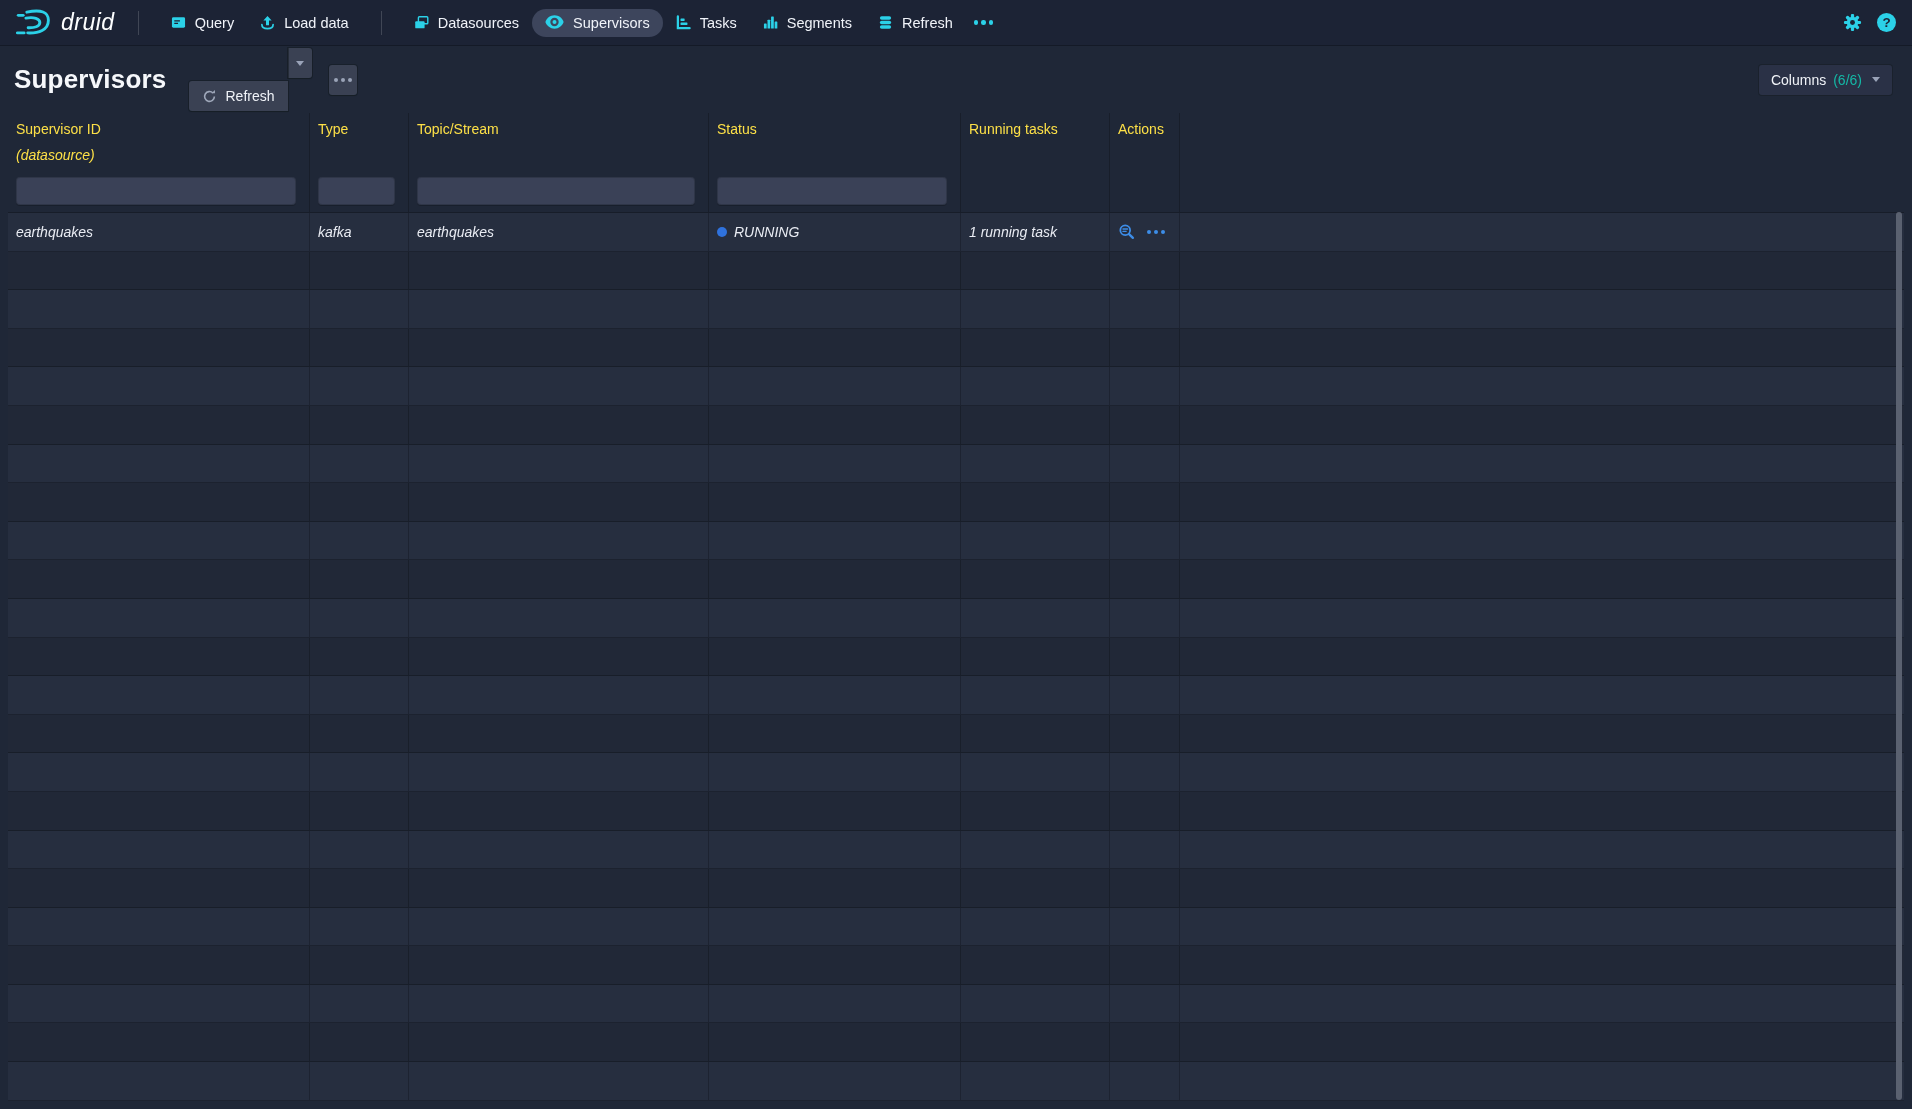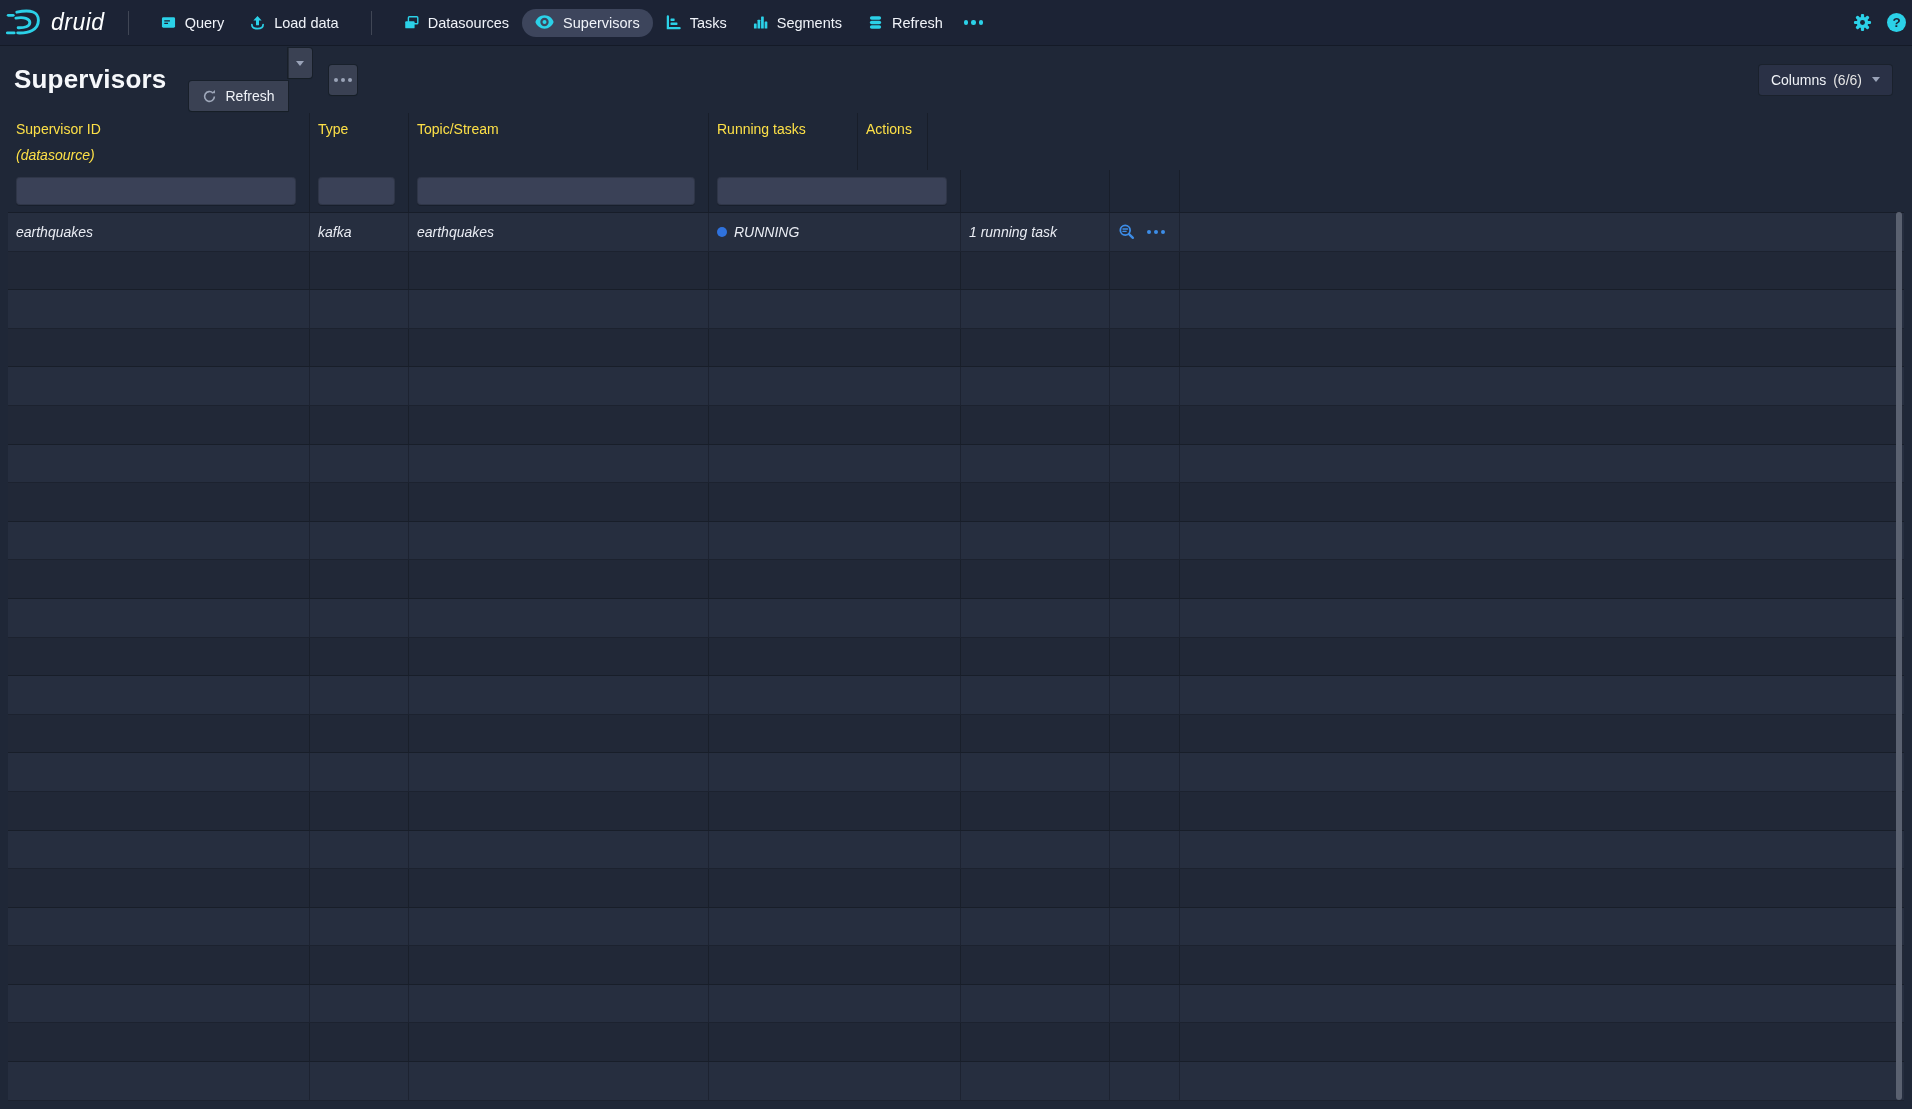--- a/index.html
+++ b/index.html
@@ -8,21 +8,21 @@
     font-family:"Liberation Sans","DejaVu Sans",sans-serif;
     background:var(--page-bg,#1f2737);
     color:#e9ecf3;
     font-size:14px;
   }
   .page { width:1912px; height:1109px; position:relative; }
 
   
   .navbar {
     height:46px; background:var(--navbar-bg,#1c2335);
-    display:flex; align-items:center; padding:0 6px;
+    display:flex; align-items:center; padding:0 16px;
     border-bottom:1px solid #141a27;
   }
   .brand { display:flex; align-items:center; gap:9px; cursor:pointer; }
   .brand-text { color:#fdfeff; font-size:23px; font-style:italic; letter-spacing:.5px; padding-right:4px; }
   .nav-divider { width:1px; height:24px; background:rgba(255,255,255,.16); margin:0 19px; }
   .nav-item {
     display:flex; align-items:flex-start; gap:9px; color:#f0f3f9;
     font-size:14.5px; cursor:pointer; text-decoration:none;
     padding:6px 13px; border-radius:16px; white-space:nowrap;
   }
@@ -54,21 +54,21 @@
   .btn-caret { border-radius:0 3px 3px 0; width:24px; border-left:1px solid rgba(16,22,26,.45); }
   .btn-ellipsis { border-radius:3px; width:28px; margin-left:17px; }
   .caret { width:0; height:0; border-left:4.5px solid transparent; border-right:4.5px solid transparent; border-top:5.5px solid #9aa3b8; }
   .refresh-ic { color:#9fa8ba; display:flex; }
   .columns-btn {
     position:absolute; right:20px; height:30px; border-radius:3px;
     background:#2a3146; border:none; color:#f0f3f8; font-size:14px;
     display:flex; align-items:center; gap:7px; padding:0 12px; cursor:pointer;
     box-shadow:0 0 0 1px rgba(16,22,26,.35); font-family:inherit;
   }
-  .columns-btn .dim { color:#e5e5e5; }
+  .columns-btn .dim { color:#14b8a6; }
   .columns-btn .caret { margin-left:3px; }
 
   
   .table { margin:0 8px; position:relative; }
   .tr,.thead,.tfilter { display:flex; }
   .c1{width:302px;} .c2{width:99px;} .c3{width:300px;} .c4{width:252px;} .c5{width:149px;} .c6{width:70px;}
   .cell { border-right:1px solid rgba(0,0,0,.22); padding-left:8px; }
   .filler { flex:1; }
   .thead { height:57px; }
   .th { padding-top:8px; color:#fde047; cursor:pointer; }
@@ -250,20 +250,21 @@
 
   <div class="table">
 
     <div class="thead">
       <div class="cell th c1">
         <div>Supervisor ID</div>
         <div class="sub">(datasource)</div>
       </div>
       <div class="cell th c2">Type</div>
       <div class="cell th c3">Topic/Stream</div>
+      <div class="cell th c4">Status</div>
       <div class="cell th c5">Running tasks</div>
       <div class="cell th c6">Actions</div>
       <div class="th filler"></div>
     </div>
 
     <div class="tfilter">
       <div class="cell c1">
           <input class="filter-input" value="" style="">
         </div>
       <div class="cell c2">

